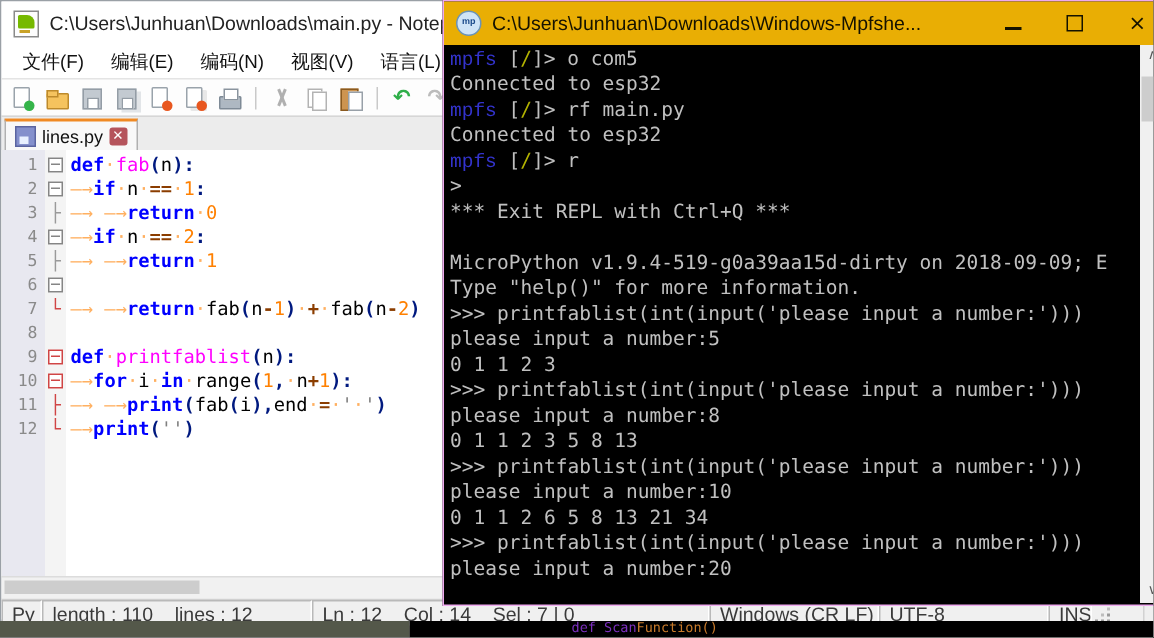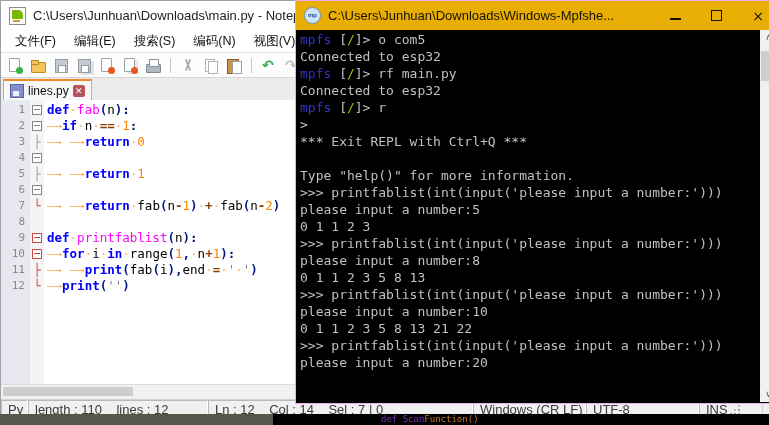--- a/index.html
+++ b/index.html
@@ -115,21 +115,21 @@
             color:#1a4a8a;font:bold 6px/15px "Liberation Sans",sans-serif;text-align:center;flex:none;}
   .term-title{flex:1;white-space:nowrap;overflow:hidden;}
   .term-btns{display:flex;gap:30px;align-items:center;margin-right:4px;}
   .b-min{width:11px;height:2px;background:#151200;margin-top:7px;}
   .b-max{width:9px;height:9px;border:1.5px solid #151200;background:transparent;}
   .b-close{font:14px/14px "DejaVu Sans",sans-serif;color:#151200;}
   .term-body{position:absolute;left:1px;right:18px;top:29px;bottom:1px;overflow:hidden;
              font-family:"DejaVu Sans Mono","Liberation Mono",monospace;font-size:13px;line-height:17px;
              color:#c0c0c0;padding:1px 0 0 3px;}
   .t-line{white-space:pre;height:17px;}
-  .t-blue{color:#3333cc;}
+  .t-blue{color:#3333cc;font-family:Liberation Mono, monospace;}
   .t-yel{color:#b3b300;}
   .t-fg{color:#c0c0c0;}
   .term-scroll{position:absolute;right:1px;top:29px;bottom:1px;width:17px;background:#f0f0f0;}
   .sc-up,.sc-down{position:absolute;left:0;width:17px;height:15px;text-align:center;
                   font:9px/15px "DejaVu Sans",sans-serif;color:#555;}
   .sc-up{top:0;}
   .sc-down{bottom:0;}
   .sc-thumb{position:absolute;left:1px;top:21px;width:15px;height:30px;background:#cdcdcd;}
 </style>
 </head>
@@ -138,21 +138,20 @@
 <div class="screen">
 
   <div class="npp">
     <div class="npp-titlebar">
       <span class="npp-ico"></span>
       <span>C:\Users\Junhuan\Downloads\main.py - Notepad++</span>
     </div>
     <div class="npp-menubar" id="menubar">
         <span class="menu-item">文件(F)</span>
         <span class="menu-item">编辑(E)</span>
-        <span class="menu-item">搜索(S)</span>
         <span class="menu-item">编码(N)</span>
         <span class="menu-item">视图(V)</span>
         <span class="menu-item">语言(L)</span>
       </div>
     <div class="npp-toolbar" id="toolbar">
         <span class="ti i-new-file"></span>
         <span class="ti i-open-file"></span>
         <span class="ti i-save"></span>
         <span class="ti i-save-all"></span>
         <span class="ti i-close"></span>
@@ -194,20 +193,21 @@
           <div class="code-line">
             <span class="ln">3</span>
             <span class="fold">├</span>
             <span class="codetxt"><span class="c-tab">—→ —→</span><span class="c-kw">return</span><span class="c-ws">·</span><span class="c-num">0</span></span>
           </div>
           <div class="code-line">
             <span class="ln">4</span>
             <span class="fold">
               <span class="fbox"></span>
             </span>
+            <span class="codetxt"><span class="c-tab">—→</span><span class="c-kw">if</span><span class="c-ws">·</span><span class="c-id">n</span><span class="c-ws">·</span><span class="c-op">==</span><span class="c-ws">·</span><span class="c-num">2</span><span class="c-pn">:</span></span>
           </div>
           <div class="code-line">
             <span class="ln">5</span>
             <span class="fold">├</span>
             <span class="codetxt"><span class="c-tab">—→ —→</span><span class="c-kw">return</span><span class="c-ws">·</span><span class="c-num">1</span></span>
           </div>
           <div class="code-line">
             <span class="ln">6</span>
             <span class="fold">
               <span class="fbox"></span>
@@ -283,30 +283,31 @@
     </div>
     <div class="term-body" id="term-body">
         <div class="t-line"><span class="t-blue">mpfs </span><span class="t-fg">[</span><span class="t-yel">/</span><span class="t-fg">]&gt; </span><span class="t-fg">o com5</span></div>
         <div class="t-line"><span class="t-fg">Connected to esp32</span></div>
         <div class="t-line"><span class="t-blue">mpfs </span><span class="t-fg">[</span><span class="t-yel">/</span><span class="t-fg">]&gt; </span><span class="t-fg">rf main.py</span></div>
         <div class="t-line"><span class="t-fg">Connected to esp32</span></div>
         <div class="t-line"><span class="t-blue">mpfs </span><span class="t-fg">[</span><span class="t-yel">/</span><span class="t-fg">]&gt; </span><span class="t-fg">r</span></div>
         <div class="t-line"><span class="t-fg">&gt;</span></div>
         <div class="t-line"><span class="t-fg">*** Exit REPL with Ctrl+Q ***</span></div>
         <div class="t-line">&nbsp;</div>
+        <div class="t-line"><span class="t-fg">MicroPython v1.9.4-519-g0a39aa15d-dirty on 2018-09-09; E</span></div>
         <div class="t-line"><span class="t-fg">Type "help()" for more information.</span></div>
         <div class="t-line"><span class="t-fg">&gt;&gt;&gt; printfablist(int(input('please input a number:')))</span></div>
         <div class="t-line"><span class="t-fg">please input a number:5</span></div>
         <div class="t-line"><span class="t-fg">0 1 1 2 3</span></div>
         <div class="t-line"><span class="t-fg">&gt;&gt;&gt; printfablist(int(input('please input a number:')))</span></div>
         <div class="t-line"><span class="t-fg">please input a number:8</span></div>
         <div class="t-line"><span class="t-fg">0 1 1 2 3 5 8 13</span></div>
         <div class="t-line"><span class="t-fg">&gt;&gt;&gt; printfablist(int(input('please input a number:')))</span></div>
         <div class="t-line"><span class="t-fg">please input a number:10</span></div>
-        <div class="t-line"><span class="t-fg">0 1 1 2 3 5 8 13 21 22</span></div>
+        <div class="t-line"><span class="t-fg">0 1 1 2 6 5 8 13 21 34</span></div>
         <div class="t-line"><span class="t-fg">&gt;&gt;&gt; printfablist(int(input('please input a number:')))</span></div>
         <div class="t-line"><span class="t-fg">please input a number:20</span></div>
       </div>
     <div class="term-scroll">
       <span class="sc-up">∧</span>
       <span class="sc-thumb"></span>
       <span class="sc-down">∨</span>
     </div>
   </div>
 

